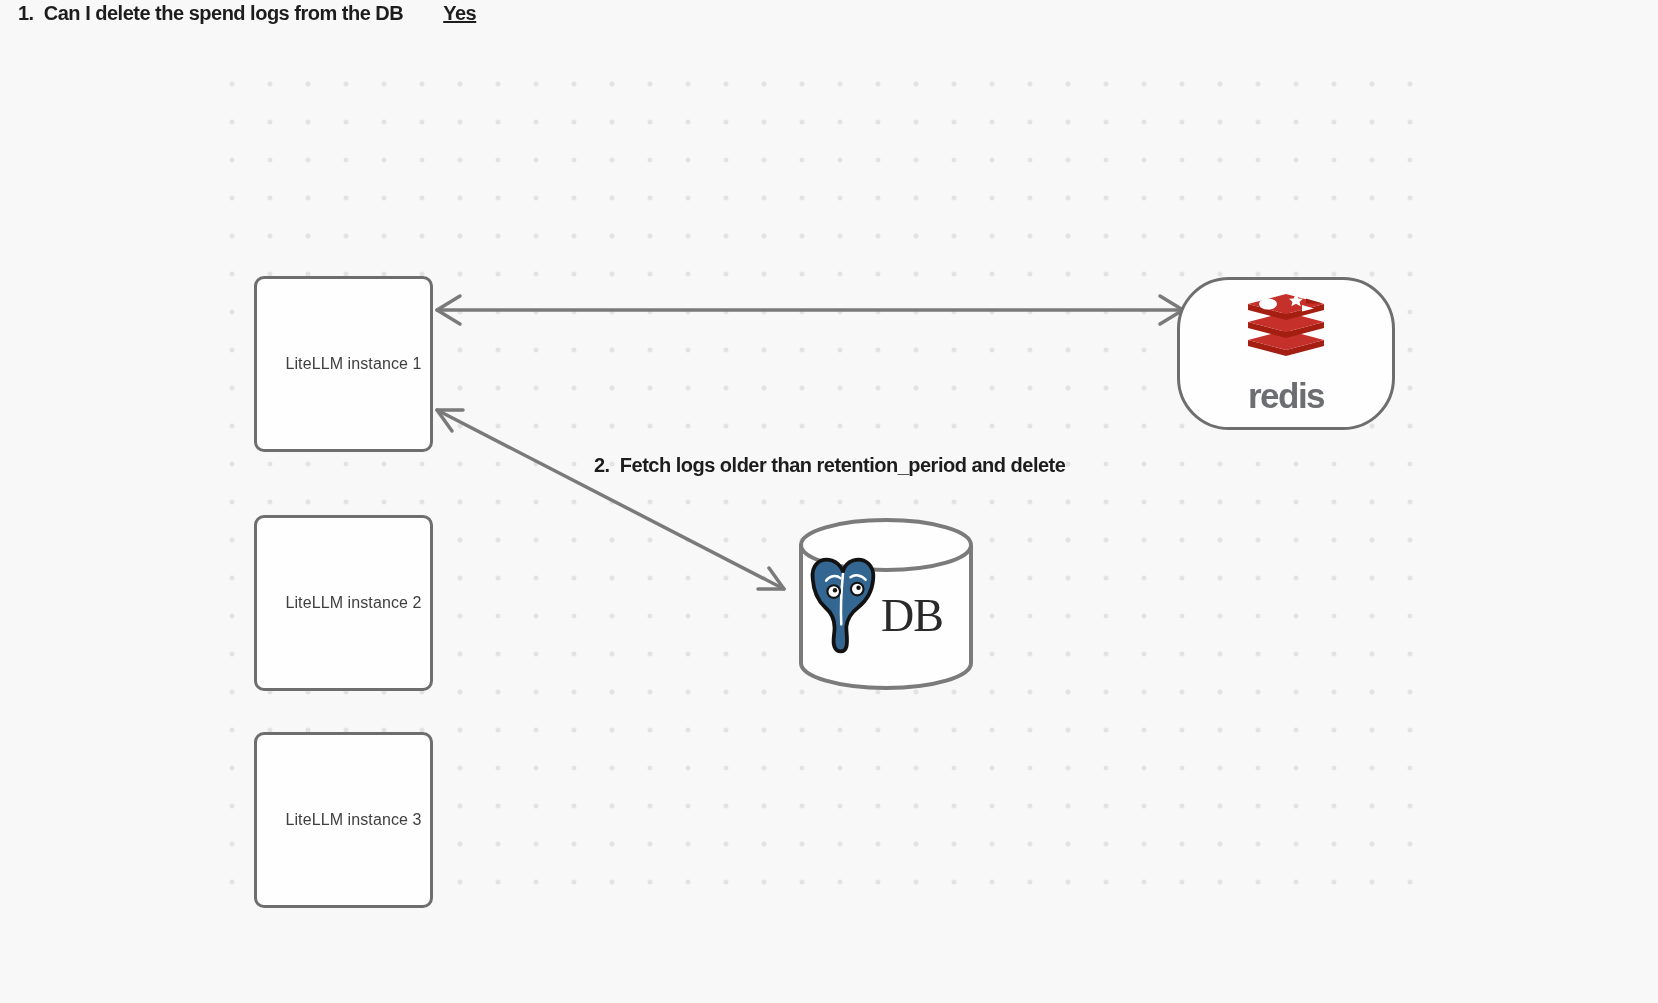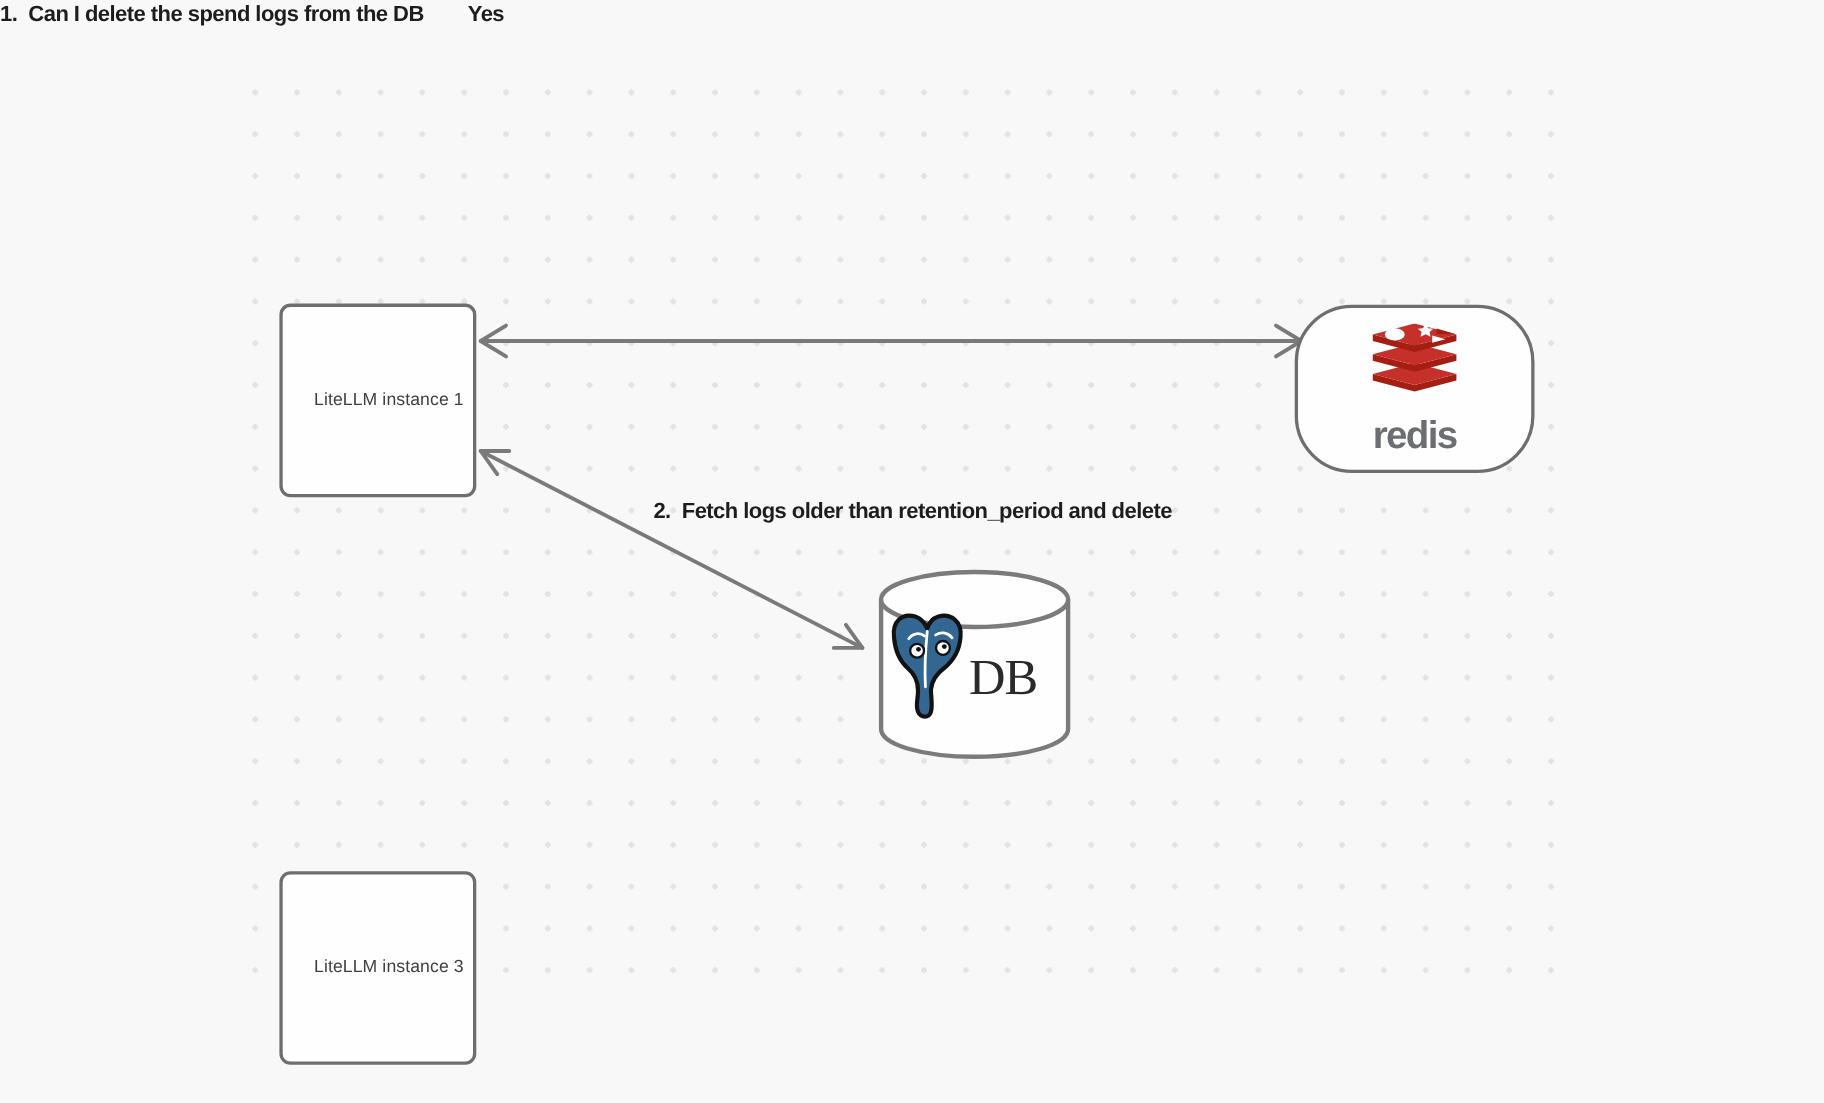--- a/index.html
+++ b/index.html
@@ -16,21 +16,21 @@
   .arrows-layer { position:absolute; left:0; top:0; width:1658px; height:1003px; }
   .arrow-stroke { stroke:#7a7a7a; stroke-width:3.5; fill:none; stroke-linecap:round; stroke-linejoin:round; }
 
   .instance-box {
     position:absolute; left:254px; width:179px; height:176px; box-sizing:border-box;
     background:#fefefe; border:3.5px solid #6e6e6e; border-radius:10px;
     display:flex; align-items:center; justify-content:center;padding-left:20px;
   }
   .instance-box.b1 { top:276px; }
   .instance-box.b2 { top:515px; }
-  .instance-box.b3 { top:792px;align-items:center; }
+  .instance-box.b3 { top:732px;align-items:center; }
   .instance-label { font-size:16px; color:#3f3f3f; letter-spacing:0.1px; }
 
   .redis-node {
     position:absolute; left:1177px; top:277px; width:218px; height:153px; box-sizing:border-box;
     background:#fefefe; border:3.5px solid #6e6e6e; border-radius:52px;
     display:flex; flex-direction:column; align-items:center; justify-content:center;
   }
   .redis-logo { width:84px; height:66px; display:block; }
   .redis-wordmark {
     margin-top:18px; font-size:35px; font-weight:bold; color:#6d6e71; letter-spacing:-1.5px; line-height:1;
@@ -65,20 +65,23 @@
     <polyline class="arrow-stroke" points="1160,296 1183,310 1160,324"></polyline>
 
     <line class="arrow-stroke" x1="437" y1="410" x2="784" y2="589"></line>
     <polyline class="arrow-stroke" points="463,410 437,410 452,431"></polyline>
     <polyline class="arrow-stroke" points="758,589 784,589 769,568"></polyline>
   </svg>
 
   <div class="instance-box b1">
     <span class="instance-label">LiteLLM instance 1</span>
   </div>
+  <div class="instance-box b2">
+    <span class="instance-label">LiteLLM instance 2</span>
+  </div>
   <div class="instance-box b3">
     <span class="instance-label">LiteLLM instance 3</span>
   </div>
 
   <div class="redis-node">
     <svg class="redis-logo" viewBox="0 0 84 66" xmlns="http://www.w3.org/2000/svg">
 
       <path d="M4,46 L42,56 L80,46 L80,52 L42,62 L4,52 Z" fill="#A41E11"></path>
       <path d="M42,36 L80,46 L42,56 L4,46 Z" fill="#C6302B"></path>
 
@@ -112,18 +115,18 @@
       <path d="M44,26 C42,46 41,66 42,86" fill="none" stroke="#ffffff" stroke-width="3" stroke-linecap="round"></path>
       <circle cx="33" cy="47" r="7.5" fill="#ffffff" stroke="#121212" stroke-width="2.5"></circle>
       <circle cx="34.5" cy="45.5" r="2.6" fill="#121212"></circle>
       <circle cx="61" cy="44" r="7.5" fill="#ffffff" stroke="#121212" stroke-width="2.5"></circle>
       <circle cx="62.5" cy="42.5" r="2.6" fill="#121212"></circle>
     </svg>
     <span class="db-label">DB</span>
   </div>
 
   <div class="label-row-1">
-    <span class="arrow-label" style="position:static;">1.  Can I delete the spend logs from the DB</span>
-    <span class="arrow-label" style="position:static;">Yes</span>
+    <span class="arrow-label" style="position:static;padding-left:18px;">1.  Can I delete the spend logs from the DB</span>
+    <span class="arrow-label" style="position:static;text-decoration:underline;">Yes</span>
   </div>
   <span class="arrow-label label-2">2.  Fetch logs older than retention_period and delete</span>
 
 </div>
 
 </body></html>

